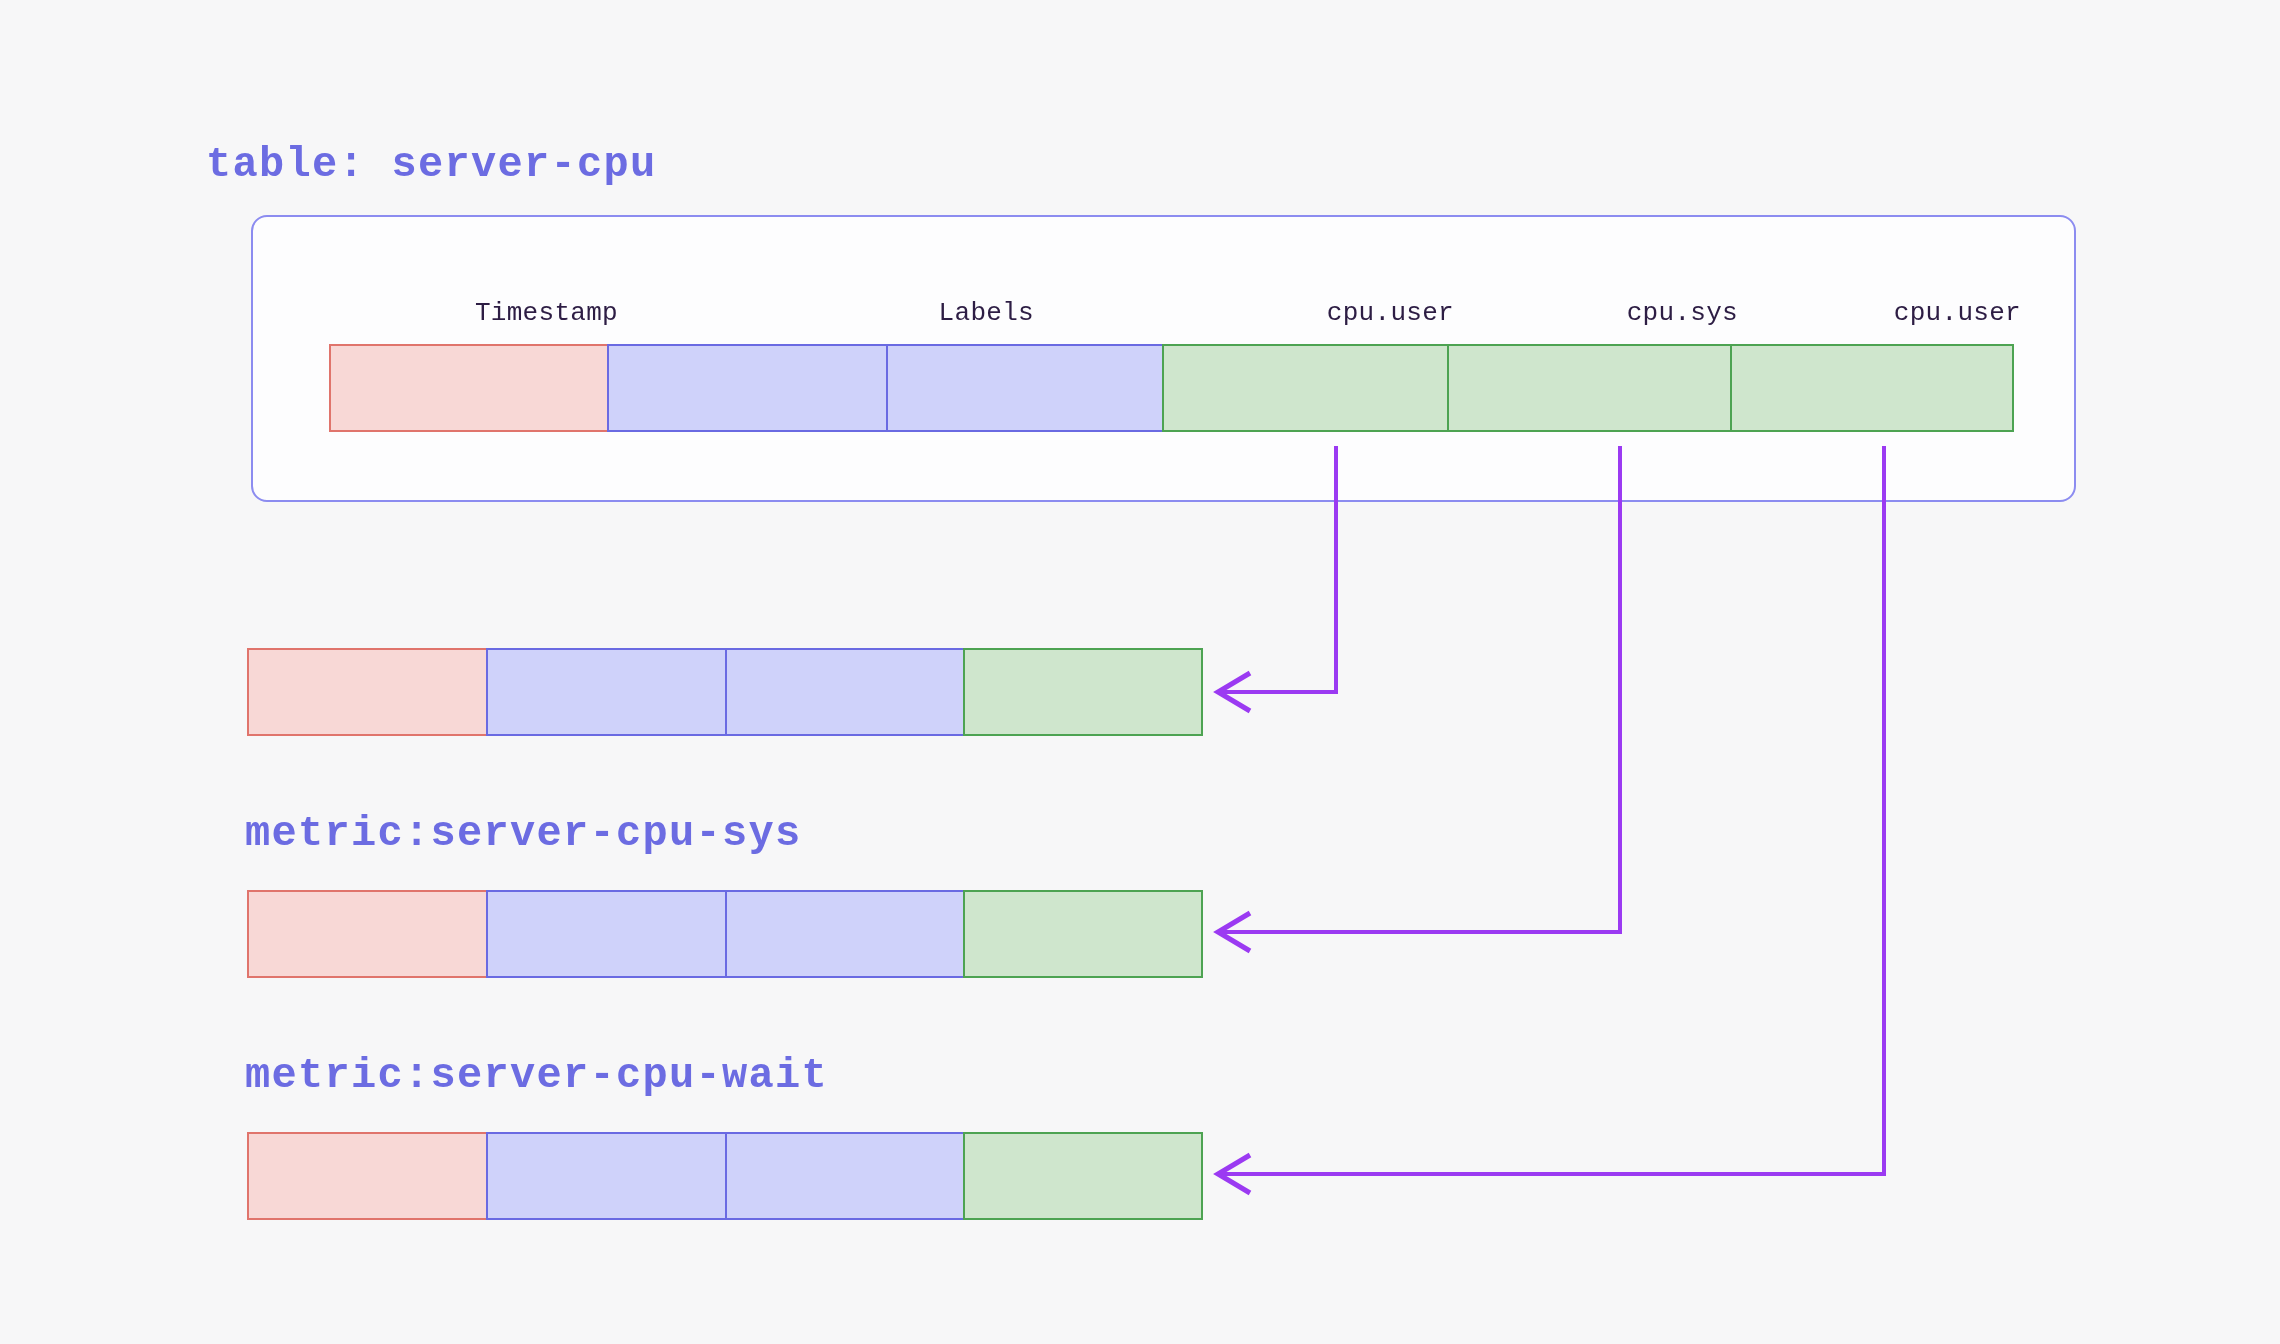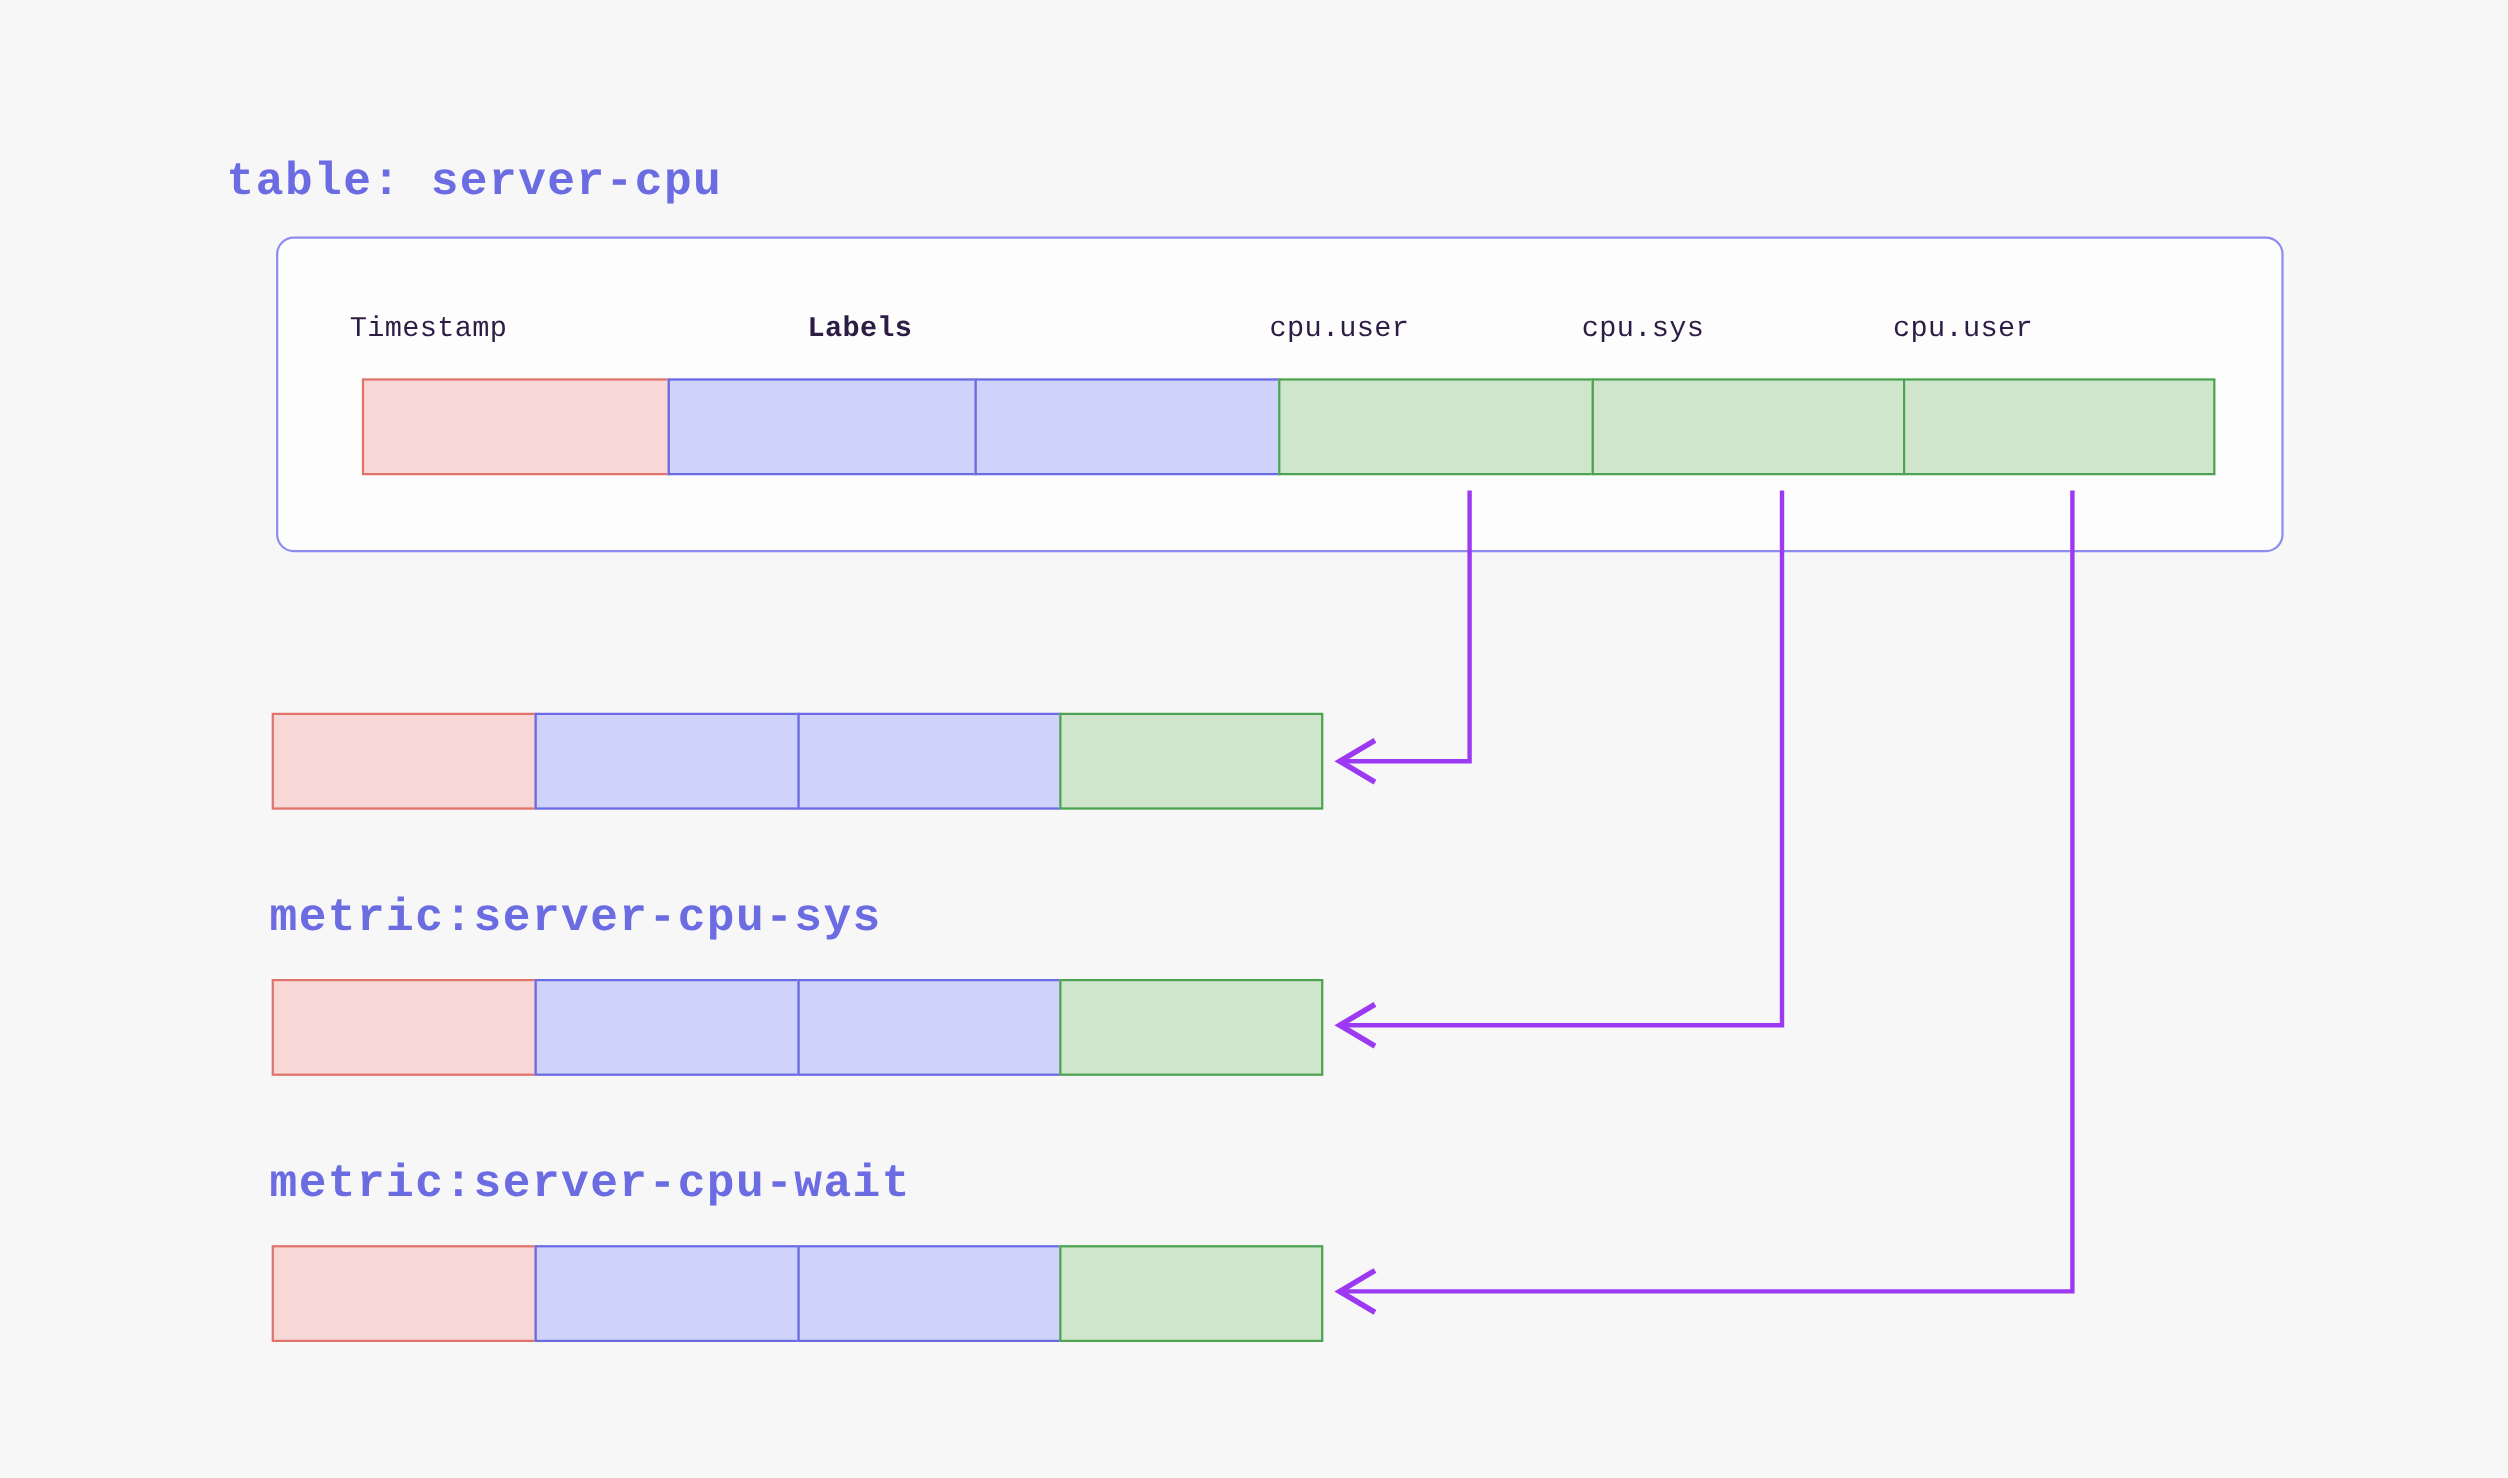--- a/index.html
+++ b/index.html
@@ -29,25 +29,25 @@
     line-height:52px;color:var(--accent);white-space:pre;
   }
   .table-box{
     position:absolute;left:227px;top:215px;
     width:1825px;height:287px;
     background:var(--box-bg);
     border:2px solid var(--box-border);
     border-radius:16px;
   }
   .col-header{
-    position:absolute;top:283px;width:300px;
-    text-align:left;font-size:26px;letter-spacing:0.3px;
+    position:absolute;top:298px;width:300px;
+    text-align:right;font-size:26px;letter-spacing:0.3px;
     color:var(--header-text);white-space:pre;
   }
-  .h0{left:294px;} .h1{left:710px;font-weight:bold;} .h2{left:1130px;} .h3{left:1414px;} .h4{left:1697px;}
+  .h0{left:294px;} .h1{left:710px;} .h2{left:1130px;} .h3{left:1414px;} .h4{left:1697px;}
   .row{position:absolute;display:flex;height:88px;}
   .cell{height:88px;border:2px solid;}
   .cell + .cell{margin-left:-2px;}
   .c-pink {background:var(--pink-fill); border-color:var(--pink-border);}
   .c-blue {background:var(--blue-fill); border-color:var(--blue-border);}
   .c-green{background:var(--green-fill);border-color:var(--green-border);}
   .table-row{left:305px;top:344px;}
   .tw0{width:280px;} .tw1{width:281px;} .tw2{width:278px;}
   .tw3{width:287px;} .tw4{width:285px;} .tw5{width:284px;}
   .metric-title{

